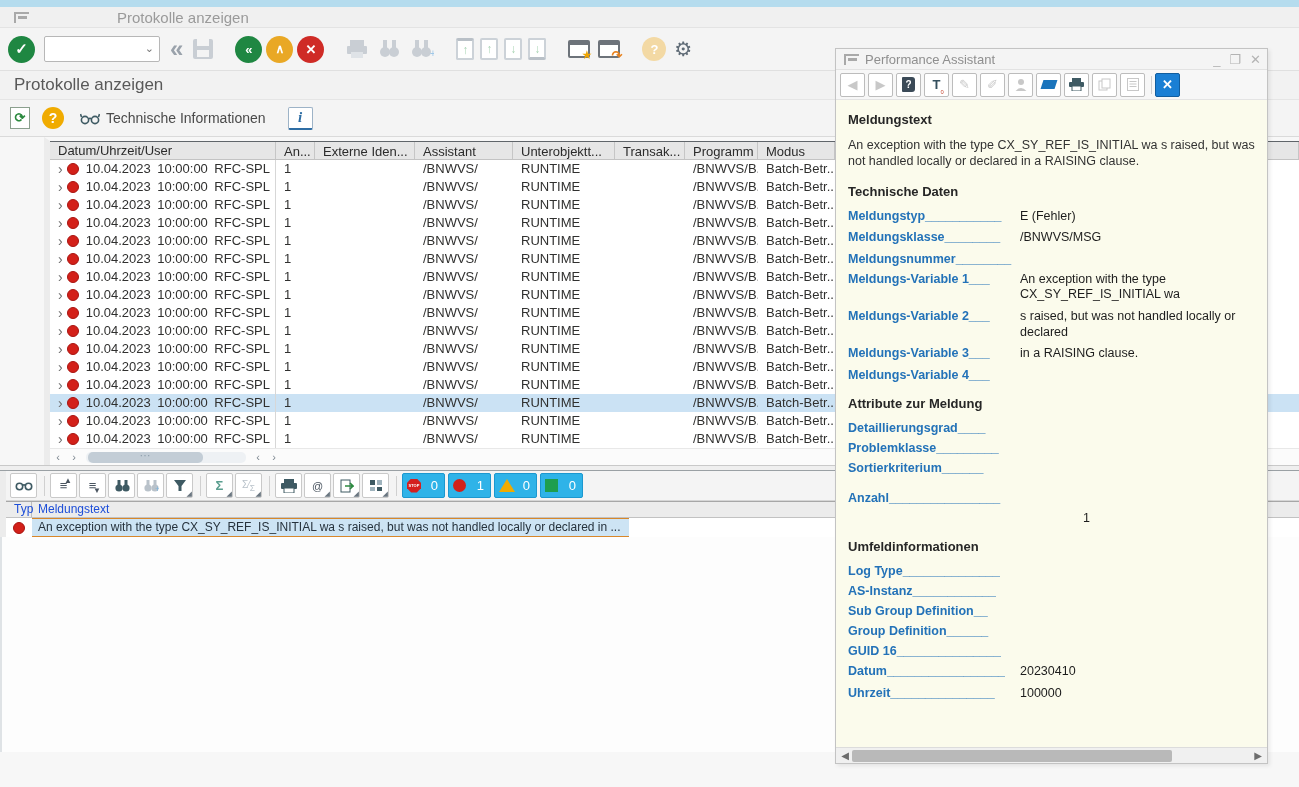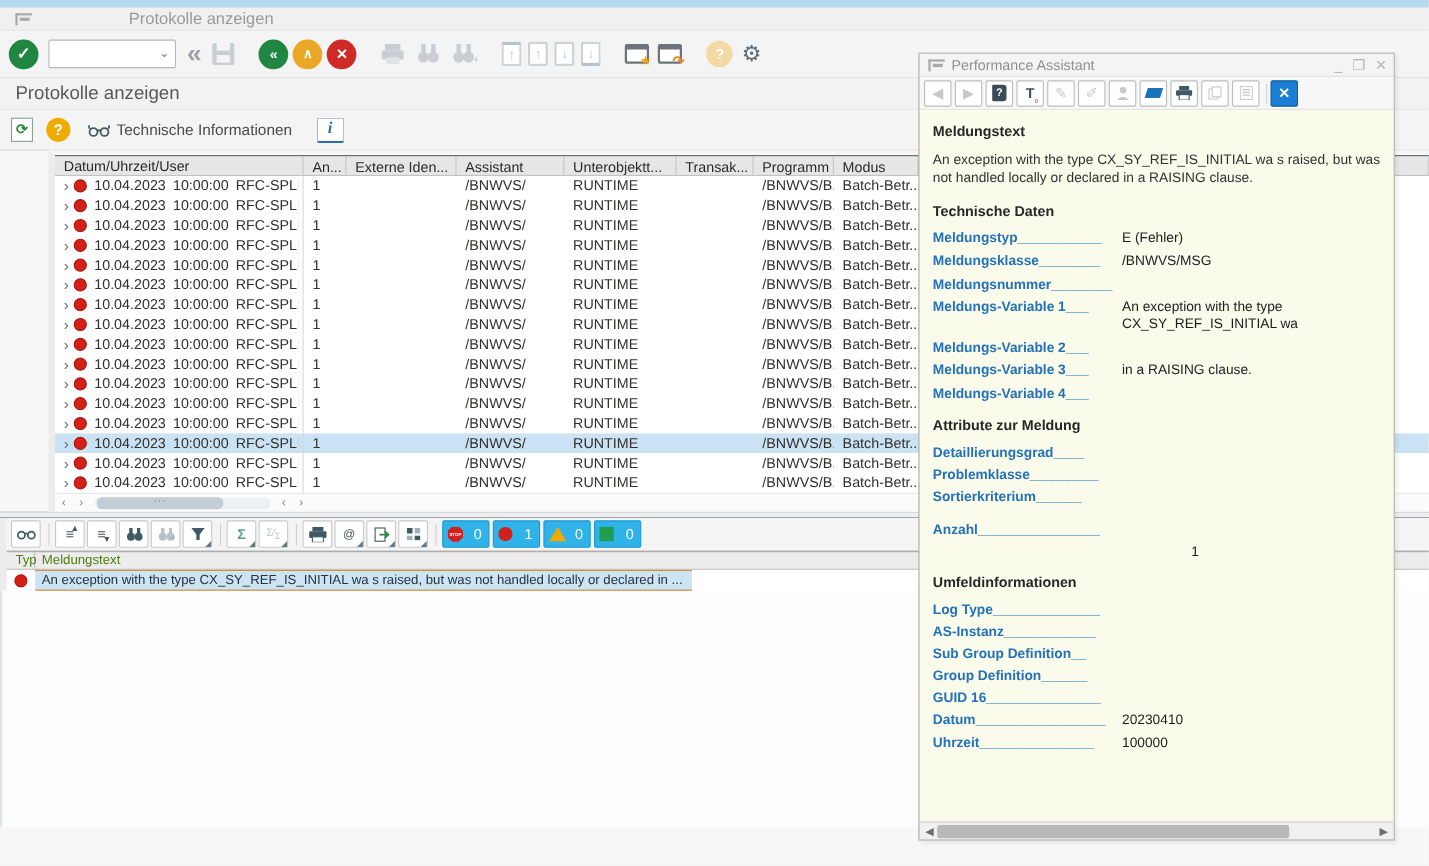--- a/index.html
+++ b/index.html
@@ -73,21 +73,21 @@
   .alv-toolbar { height:30px; background:#f4f4f4; display:flex; align-items:center; padding-left:4px; border-bottom:1px solid #d6d6d6; }
   .alv-btn { width:27px; height:25px; background:#fff; border:1px solid #c9c9c9; border-radius:2px; margin-right:2px; display:flex; align-items:center; justify-content:center; position:relative; color:#4a5560; font-size:13px; flex:0 0 auto;}
   .alv-btn.dd::after { content:"◢"; position:absolute; right:0px; bottom:-1px; font-size:7px; color:#6a7680; }
   .alv-btn .lite { color:#b9c2ca; }
   .alv-sep { width:1px; height:20px; background:#d0d0d0; margin:0 5px; flex:0 0 auto;}
   .counter { height:25px; min-width:43px; background:#2fb3e8; border:1px solid #1c98cf; border-radius:2px; color:#fff; display:flex; align-items:center; justify-content:space-between; padding:0 6px 0 4px; margin-right:3px; font-size:13px; flex:0 0 auto;}
   .stop-oct { width:14px; height:14px; background:#d41f1f; clip-path:polygon(30% 0,70% 0,100% 30%,100% 70%,70% 100%,30% 100%,0 70%,0 30%); color:#fff; font-size:4px; display:flex; align-items:center; justify-content:center; font-weight:bold; }
   .err-dot { width:13px; height:13px; border-radius:50%; background:#d32019; }
   .warn-tri { width:0; height:0; border-left:8px solid transparent; border-right:8px solid transparent; border-bottom:13px solid #f0ab00; }
   .ok-sq { width:13px; height:13px; background:#1e9e4e; }
-  .msg-header { display:flex; height:17px; background:#ececec; border-top:1px solid #a7a7a7; border-bottom:1px solid #c2c2c2; font-size:12px; color:#4d7c0f; }
+  .msg-header { display:flex; height:17px; background:#ececec; border-top:1px solid #a7a7a7; border-bottom:1px solid #c2c2c2; font-size:12px; color:#1d4ed8; }
   .mh-typ { width:26px; padding-left:8px; border-right:1px solid #bdbdbd; }
   .mh-text { padding-left:6px; }
   .msg-row { display:flex; height:19px; align-items:center; font-size:12px; }
   .msg-typ { width:26px; display:flex; justify-content:center; }
   .msg-cell { background:#cde4f4; border-top:1px solid #d8872a; border-bottom:1px solid #d8872a; height:19px; line-height:17px; padding:0 8px 0 6px; color:#26323c; white-space:nowrap; }
   .bottom-fill { height:215px; background:#fdfdfd; border-left:2px solid #dfe3e6; margin-left:-6px; padding-left:6px; }
 
   
   .pa { position:absolute; left:835px; top:48px; width:433px; height:716px; background:#a3a3a3; border:1px solid #c3c3c3; box-shadow:2px 2px 4px rgba(0,0,0,.08); display:flex; flex-direction:column; }
   .pa-titlebar { height:21px; background:#f4f4f4; display:flex; align-items:center; padding:0 6px; border-bottom:1px solid #e2e2e2; }
@@ -636,20 +636,21 @@
         <div class="pa-field">
           <span class="pa-label">Meldungsnummer________</span>
           <span class="pa-value"></span>
         </div>
         <div class="pa-field">
           <span class="pa-label">Meldungs-Variable 1___</span>
           <span class="pa-value">An exception with the type CX_SY_REF_IS_INITIAL wa</span>
         </div>
         <div class="pa-field">
           <span class="pa-label">Meldungs-Variable 2___</span>
+          <span class="pa-value">s raised, but was not handled locally or declared</span>
         </div>
         <div class="pa-field">
           <span class="pa-label">Meldungs-Variable 3___</span>
           <span class="pa-value">in a RAISING clause.</span>
         </div>
         <div class="pa-field">
           <span class="pa-label">Meldungs-Variable 4___</span>
           <span class="pa-value"></span>
         </div>
         <div class="pa-h">Attribute zur Meldung</div>

